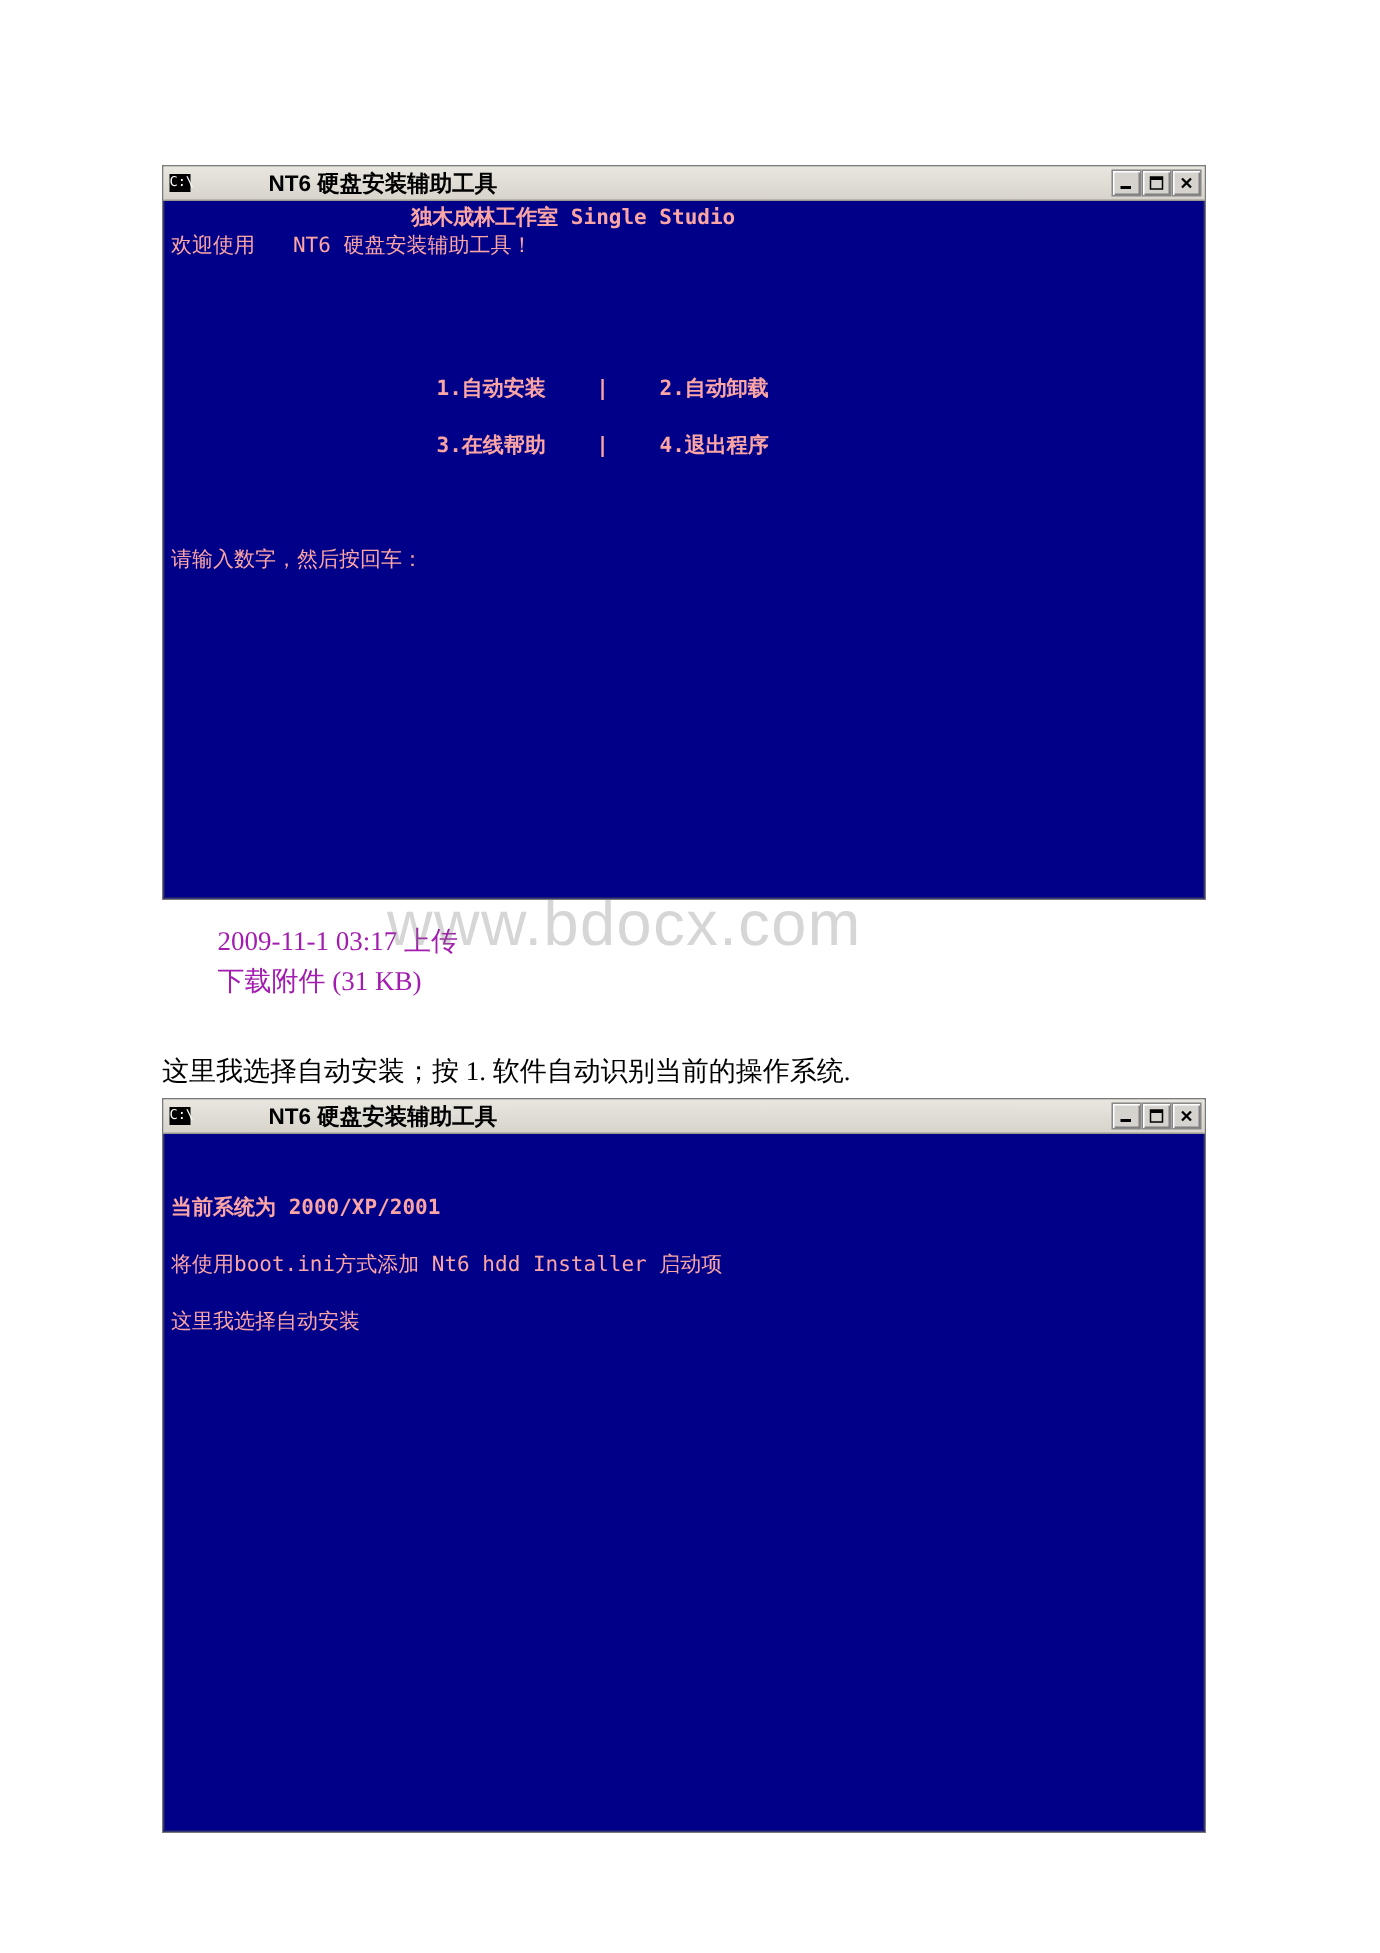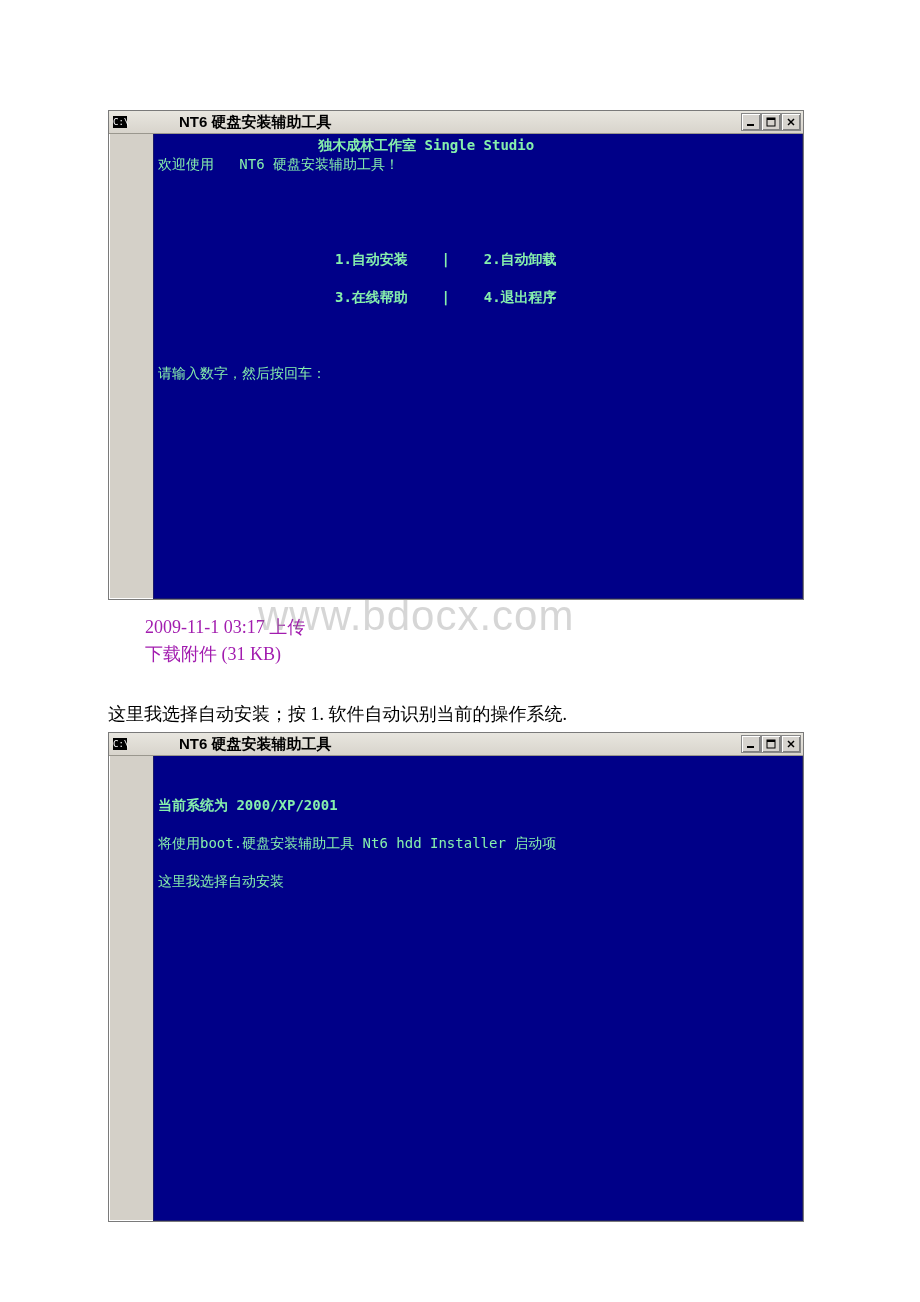--- a/index.html
+++ b/index.html
@@ -85,31 +85,30 @@
     box-shadow: inset 1px 1px 0 #fff, inset -1px -1px 0 #808080;
     display: flex;
     align-items: center;
     justify-content: center;
     cursor: pointer;
     margin-left: 0px;
   }
   .tb-btn svg { display: block; }
   .console-body {
     background: #000088;
-    color: #86efac;
+    color: #fca5a5;
     font-family: "SimSun", "NSimSun", Consolas, monospace;
     font-size: 14px;
     line-height: 19px;
     padding: 2px 4px;
     height: 460px;
     overflow: hidden;
     border: 1px solid #1a1a6a;
     border-top: none;
     white-space: pre;
-    margin-left: 44px;
   }
   .console-body.second {
     height: 460px;
   }
   .menu-row {
     text-align: left;
     white-space: pre;
     font-weight: bold;
   }
   .bold {
@@ -197,19 +196,19 @@
               <line x1="2" y1="2" x2="8" y2="8" stroke="#000" stroke-width="1.5"></line>
               <line x1="8" y1="2" x2="2" y2="8" stroke="#000" stroke-width="1.5"></line>
             </svg>
         </div>
       </div>
     </div>
     <div class="console-body second">
 
 <span class="bold">当前系统为 2000/XP/2001</span>
 
-<span>将使用boot.硬盘安装辅助工具 Nt6 hdd Installer 启动项</span>
+<span>将使用boot.ini方式添加 Nt6 hdd Installer 启动项</span>
 
 <span>这里我选择自动安装</span>
 </div>
   </div>
 
 </div>
 
 </body></html>

